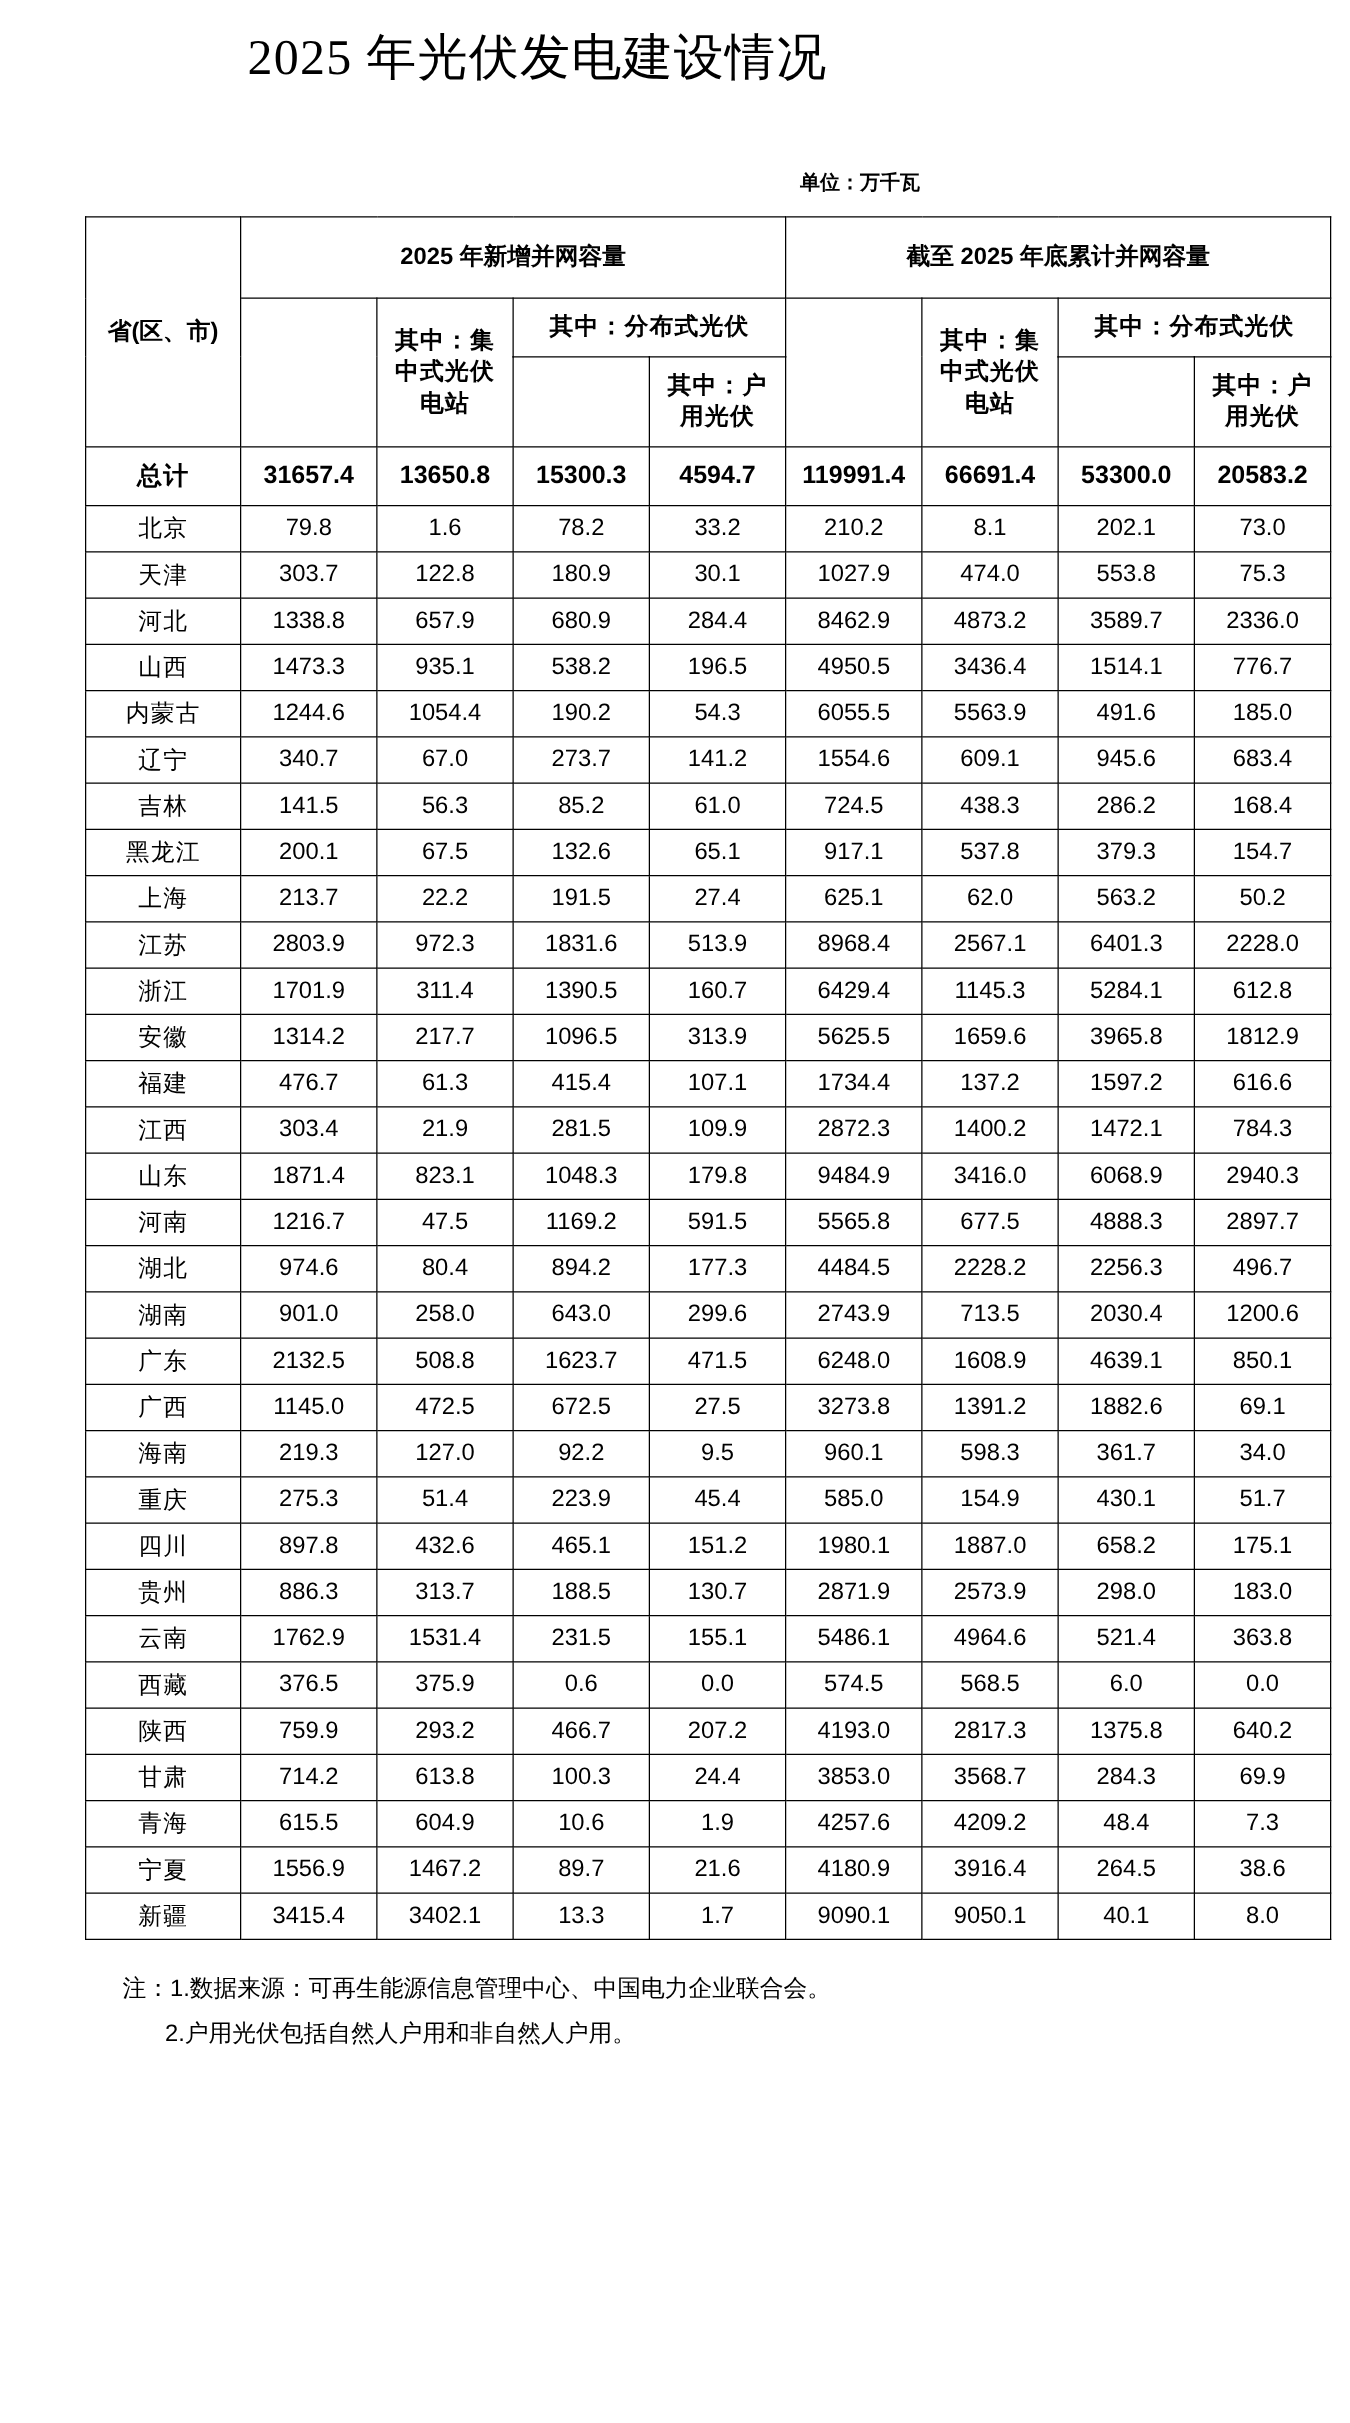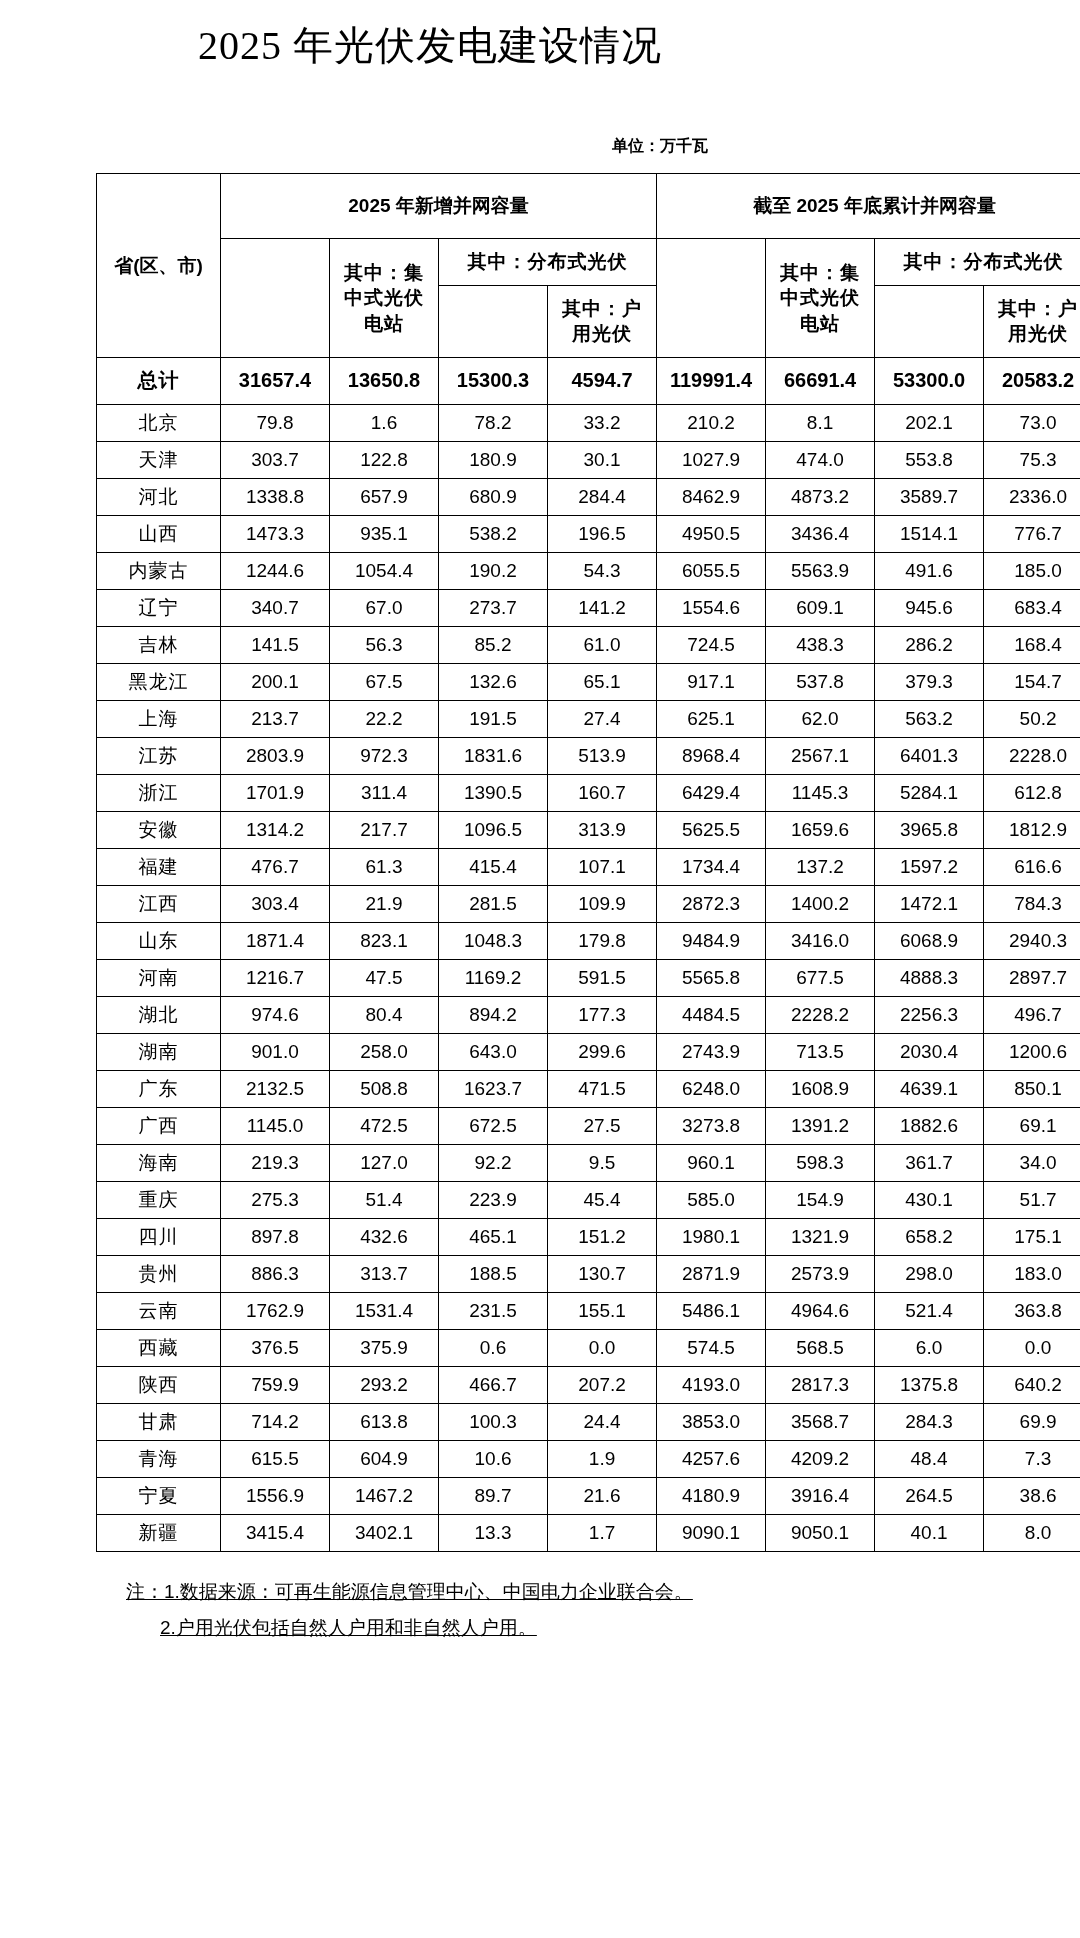--- a/index.html
+++ b/index.html
@@ -9,21 +9,21 @@
   }
   body {
     width: 1080px;
     min-height: 1938px;
     font-family: "Liberation Serif", "DejaVu Serif", serif;
     color: #000000;
   }
   .page {
     width: 860px;
     box-sizing: border-box;
-    padding: 0 96px;
+    padding: 0 68px;
   }
   .doc-title {
     text-align: center;
     font-size: 40px;
     font-weight: 400;
     letter-spacing: 1px;
     margin: 18px 0 0 0;
     padding: 0;
     line-height: 1.4;
   }
@@ -87,21 +87,20 @@
     padding-right: 14px;
     font-size: 20px;
     height: 36px;
   }
   .notes {
     margin-top: 22px;
     font-size: 19px;
     line-height: 1.9;
     font-family: "Liberation Sans", sans-serif;
     padding-left: 30px;
-    text-decoration: underline;
   }
   .notes div {
     white-space: pre;
   }
   .note2 {
     padding-left: 34px;
   }
   col.c-prov { width: 124px; }
   col.c-n { width: 109px; }
 </style>
@@ -414,21 +413,21 @@
           <td class="num">430.1</td>
           <td class="num">51.7</td>
         </tr>
         <tr>
           <td class="prov">四川</td>
           <td class="num">897.8</td>
           <td class="num">432.6</td>
           <td class="num">465.1</td>
           <td class="num">151.2</td>
           <td class="num">1980.1</td>
-          <td class="num">1321.9</td>
+          <td class="num">1887.0</td>
           <td class="num">658.2</td>
           <td class="num">175.1</td>
         </tr>
         <tr>
           <td class="prov">贵州</td>
           <td class="num">886.3</td>
           <td class="num">313.7</td>
           <td class="num">188.5</td>
           <td class="num">130.7</td>
           <td class="num">2871.9</td>

